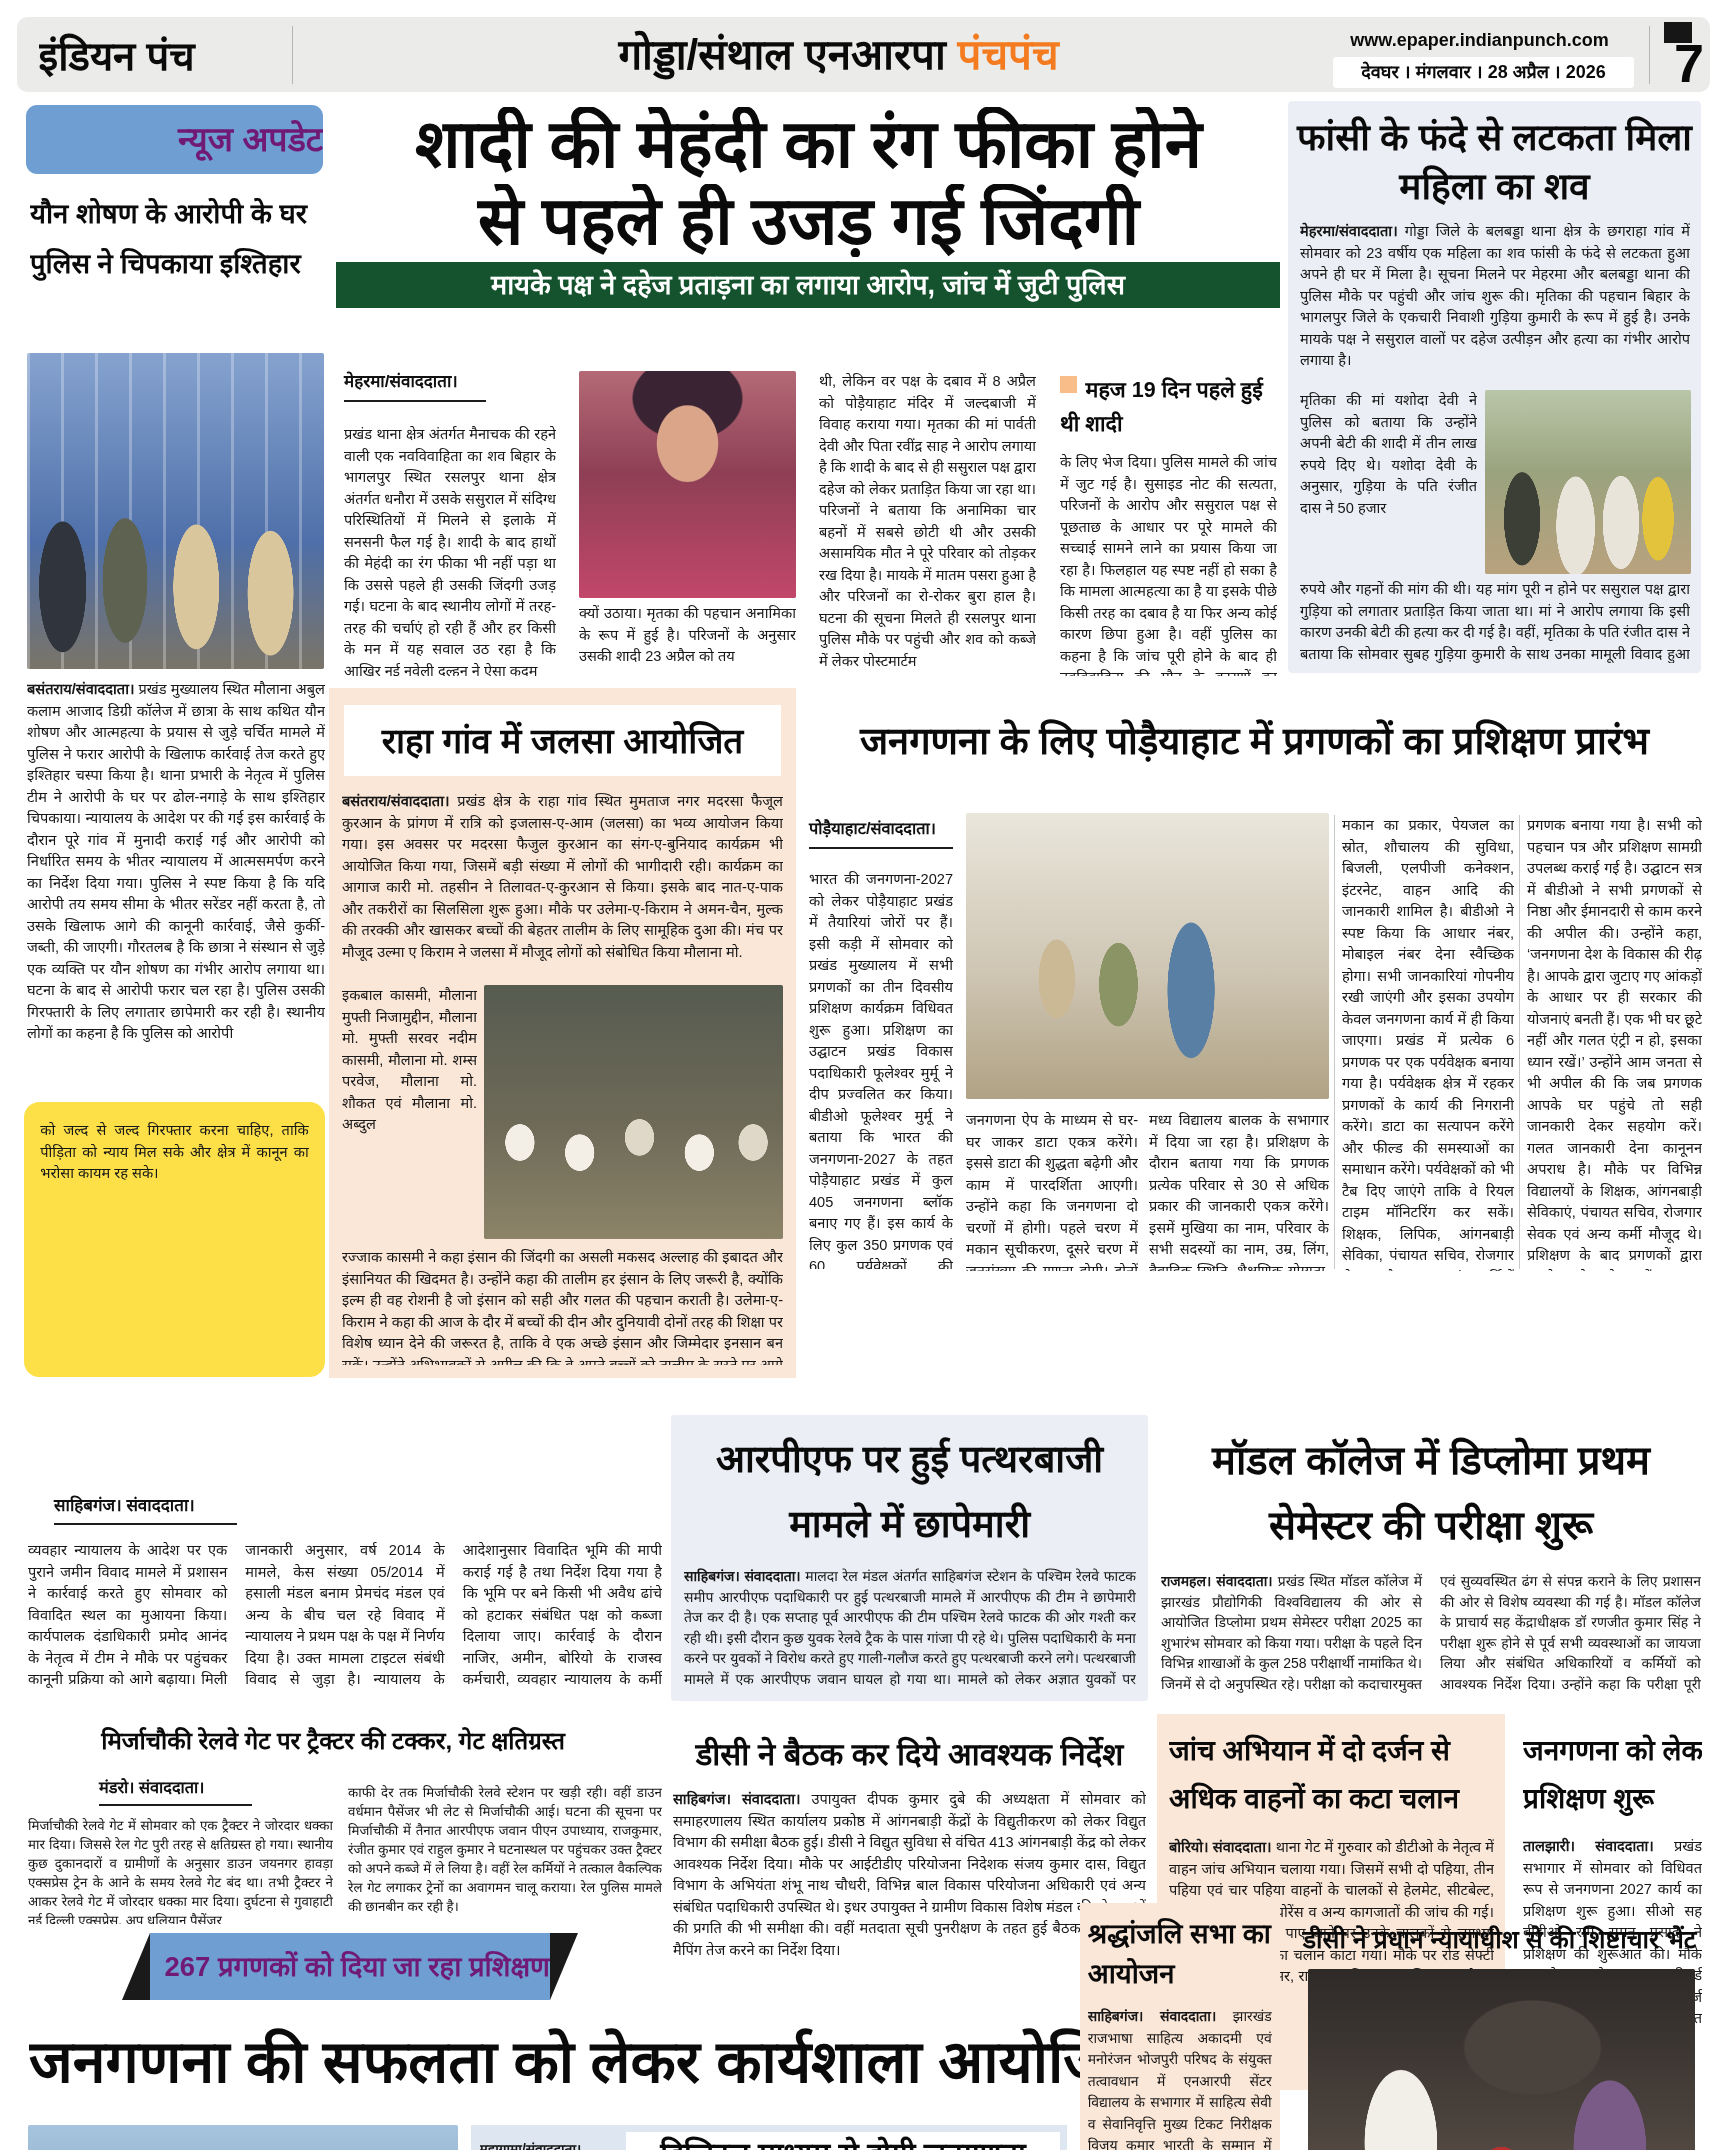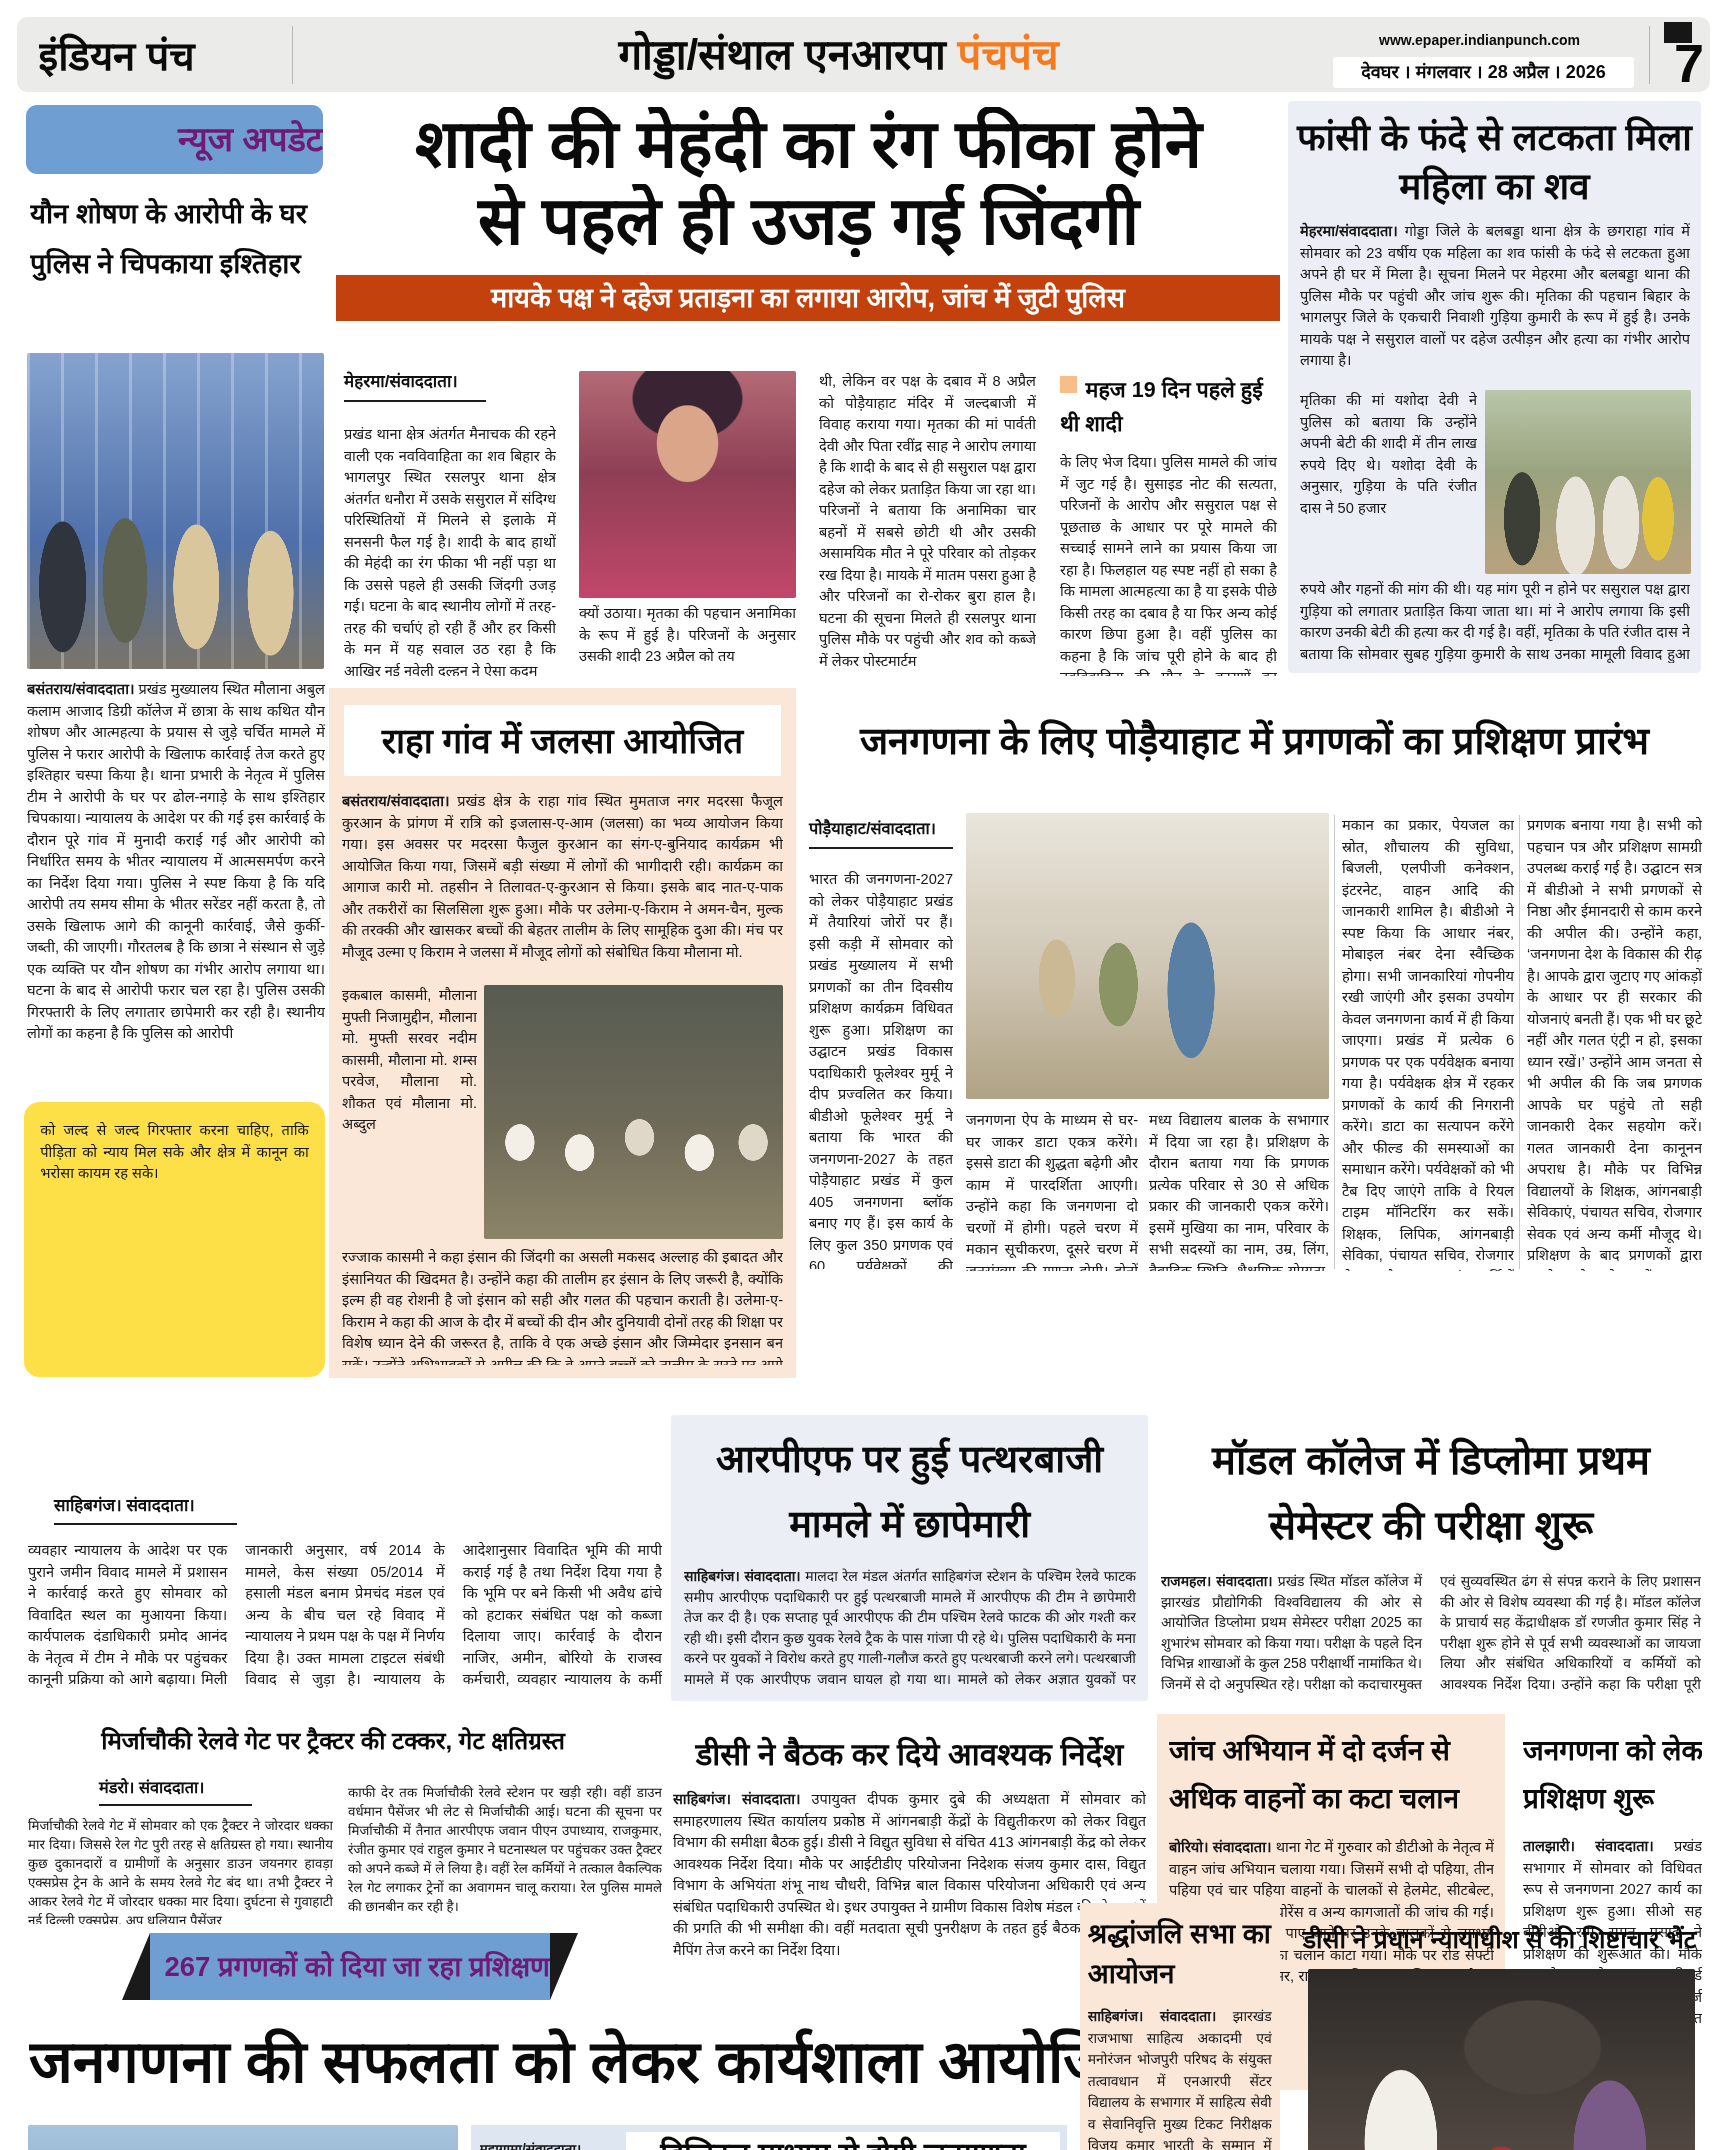--- a/index.html
+++ b/index.html
@@ -28,21 +28,21 @@
 
 <div class="page">
 
   <div class="abs" style="left:17px;top:17px;width:1693px;height:75px;background:#ebebe9;border-radius:10.3px;">
     <div class="abs hl" style="left:21.5px;top:8.6px;width:249px;height:60px;font-size:40px;line-height:60px;">इंडियन पंच</div>
     <div class="vline" style="left:275px;top:8.6px;height:58px;"></div>
     <div class="abs hl center" style="left:499px;top:7.7px;width:645px;height:60px;font-size:42px;line-height:60px;">
       <span>गोड्डा/संथाल एनआरपा</span>
       <span style="color:#f47b20;">पंच</span><span style="color:#f47b20;">पंच</span>
     </div>
-    <div class="abs hl center" style="left:1312px;top:9.5px;width:301px;height:26px;font-size:14px;line-height:26px;text-align:center;">www.epaper.indianpunch.com</div>
+    <div class="abs hl center" style="left:1312px;top:9.5px;width:301px;height:26px;font-size:18px;line-height:26px;text-align:center;">www.epaper.indianpunch.com</div>
     <div class="abs center" style="left:1316px;top:40px;width:301px;height:31px;background:#ffffff;border-radius:3.4px;">
       <span class="hl" style="font-size:18px;line-height:31px;">देवघर । मंगलवार । 28 अप्रैल । 2026</span>
     </div>
     <div class="vline" style="left:1632px;top:8.6px;height:58px;"></div>
     <div class="abs" style="left:1647px;top:5.2px;width:28px;height:20.6px;background:#161616;"></div>
     <div class="abs hl" style="left:1657px;top:17px;width:47px;height:58px;font-size:54px;line-height:58px;">7</div>
   </div>
 
   <div class="abs banner-blue" style="left:26px;top:105px;width:297px;height:69px;font-size:34px;line-height:69px;">
     <span>न्यूज अपडेट</span>
@@ -57,21 +57,21 @@
          linear-gradient(180deg,#86a3cf 0%,#4e6fa9 60%,#7a7468 100%);"></div>
   <div class="abs bt" style="left:27px;top:679px;width:298px;height:419px;">
     <p><b class="lead">बसंतराय/संवाददाता।</b> <span>प्रखंड मुख्यालय स्थित मौलाना अबुल कलाम आजाद डिग्री कॉलेज में छात्रा के साथ कथित यौन शोषण और आत्महत्या के प्रयास से जुड़े चर्चित मामले में पुलिस ने फरार आरोपी के खिलाफ कार्रवाई तेज करते हुए इश्तिहार चस्पा किया है। थाना प्रभारी के नेतृत्व में पुलिस टीम ने आरोपी के घर पर ढोल-नगाड़े के साथ इश्तिहार चिपकाया। न्यायालय के आदेश पर की गई इस कार्रवाई के दौरान पूरे गांव में मुनादी कराई गई और आरोपी को निर्धारित समय के भीतर न्यायालय में आत्मसमर्पण करने का निर्देश दिया गया। पुलिस ने स्पष्ट किया है कि यदि आरोपी तय समय सीमा के भीतर सरेंडर नहीं करता है, तो उसके खिलाफ आगे की कानूनी कार्रवाई, जैसे कुर्की-जब्ती, की जाएगी। गौरतलब है कि छात्रा ने संस्थान से जुड़े एक व्यक्ति पर यौन शोषण का गंभीर आरोप लगाया था। घटना के बाद से आरोपी फरार चल रहा है। पुलिस उसकी गिरफ्तारी के लिए लगातार छापेमारी कर रही है। स्थानीय लोगों का कहना है कि पुलिस को आरोपी</span></p>
   </div>
   <div class="abs bt" style="left:24px;top:1102px;width:301px;height:275px;background:#fde047;border-radius:15.5px;padding:18px 16.3px;">
     <span>को जल्द से जल्द गिरफ्तार करना चाहिए, ताकि पीड़िता को न्याय मिल सके और क्षेत्र में कानून का भरोसा कायम रह सके।</span>
   </div>
 
   <div class="abs hl center" style="left:336px;top:107px;width:945px;height:73px;font-size:67px;line-height:73px;white-space:nowrap;">शादी की मेहंदी का रंग फीका होने</div>
   <div class="abs hl center" style="left:336px;top:184px;width:945px;height:73px;font-size:67px;line-height:73px;white-space:nowrap;">से पहले ही उजड़ गई जिंदगी</div>
-  <div class="abs center" style="left:336px;top:275px;width:944px;height:46px;background:#c2410c;">
+  <div class="abs center" style="left:336px;top:262px;width:944px;height:46px;background:#14532d;">
     <span class="hl" style="color:#ffffff;font-size:27px;line-height:46px;">मायके पक्ष ने दहेज प्रताड़ना का लगाया आरोप, जांच में जुटी पुलिस</span>
   </div>
 
   <div class="abs" style="left:344px;top:369px;width:211px;height:41px;">
     <span class="byline">मेहरमा/संवाददाता।</span>
     <div class="rule" style="width:142px;margin-top:7.7px;"></div>
   </div>
   <div class="abs bt" style="left:344px;top:424px;width:212px;height:252px;">प्रखंड थाना क्षेत्र अंतर्गत मैनाचक की रहने वाली एक नवविवाहिता का शव बिहार के भागलपुर स्थित रसलपुर थाना क्षेत्र अंतर्गत धनौरा में उसके ससुराल में संदिग्ध परिस्थितियों में मिलने से इलाके में सनसनी फैल गई है। शादी के बाद हाथों की मेहंदी का रंग फीका भी नहीं पड़ा था कि उससे पहले ही उसकी जिंदगी उजड़ गई। घटना के बाद स्थानीय लोगों में तरह-तरह की चर्चाएं हो रही हैं और हर किसी के मन में यह सवाल उठ रहा है कि आखिर नई नवेली दुल्हन ने ऐसा कदम</div>
 
   <div class="photo" style="left:579px;top:371px;width:217px;height:227px;background:

